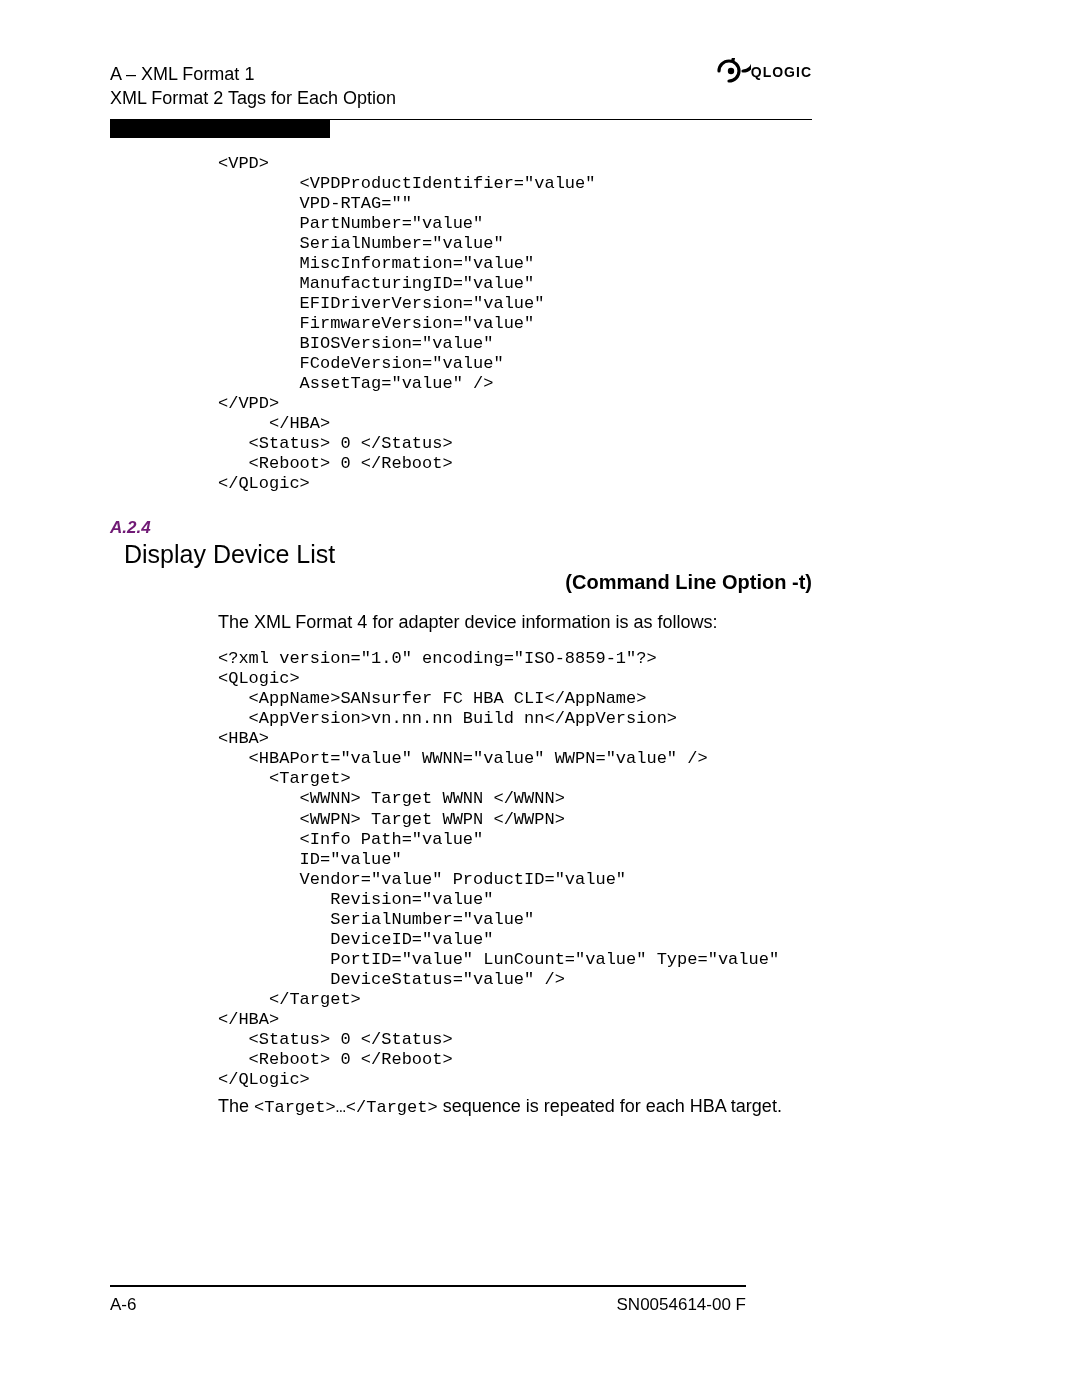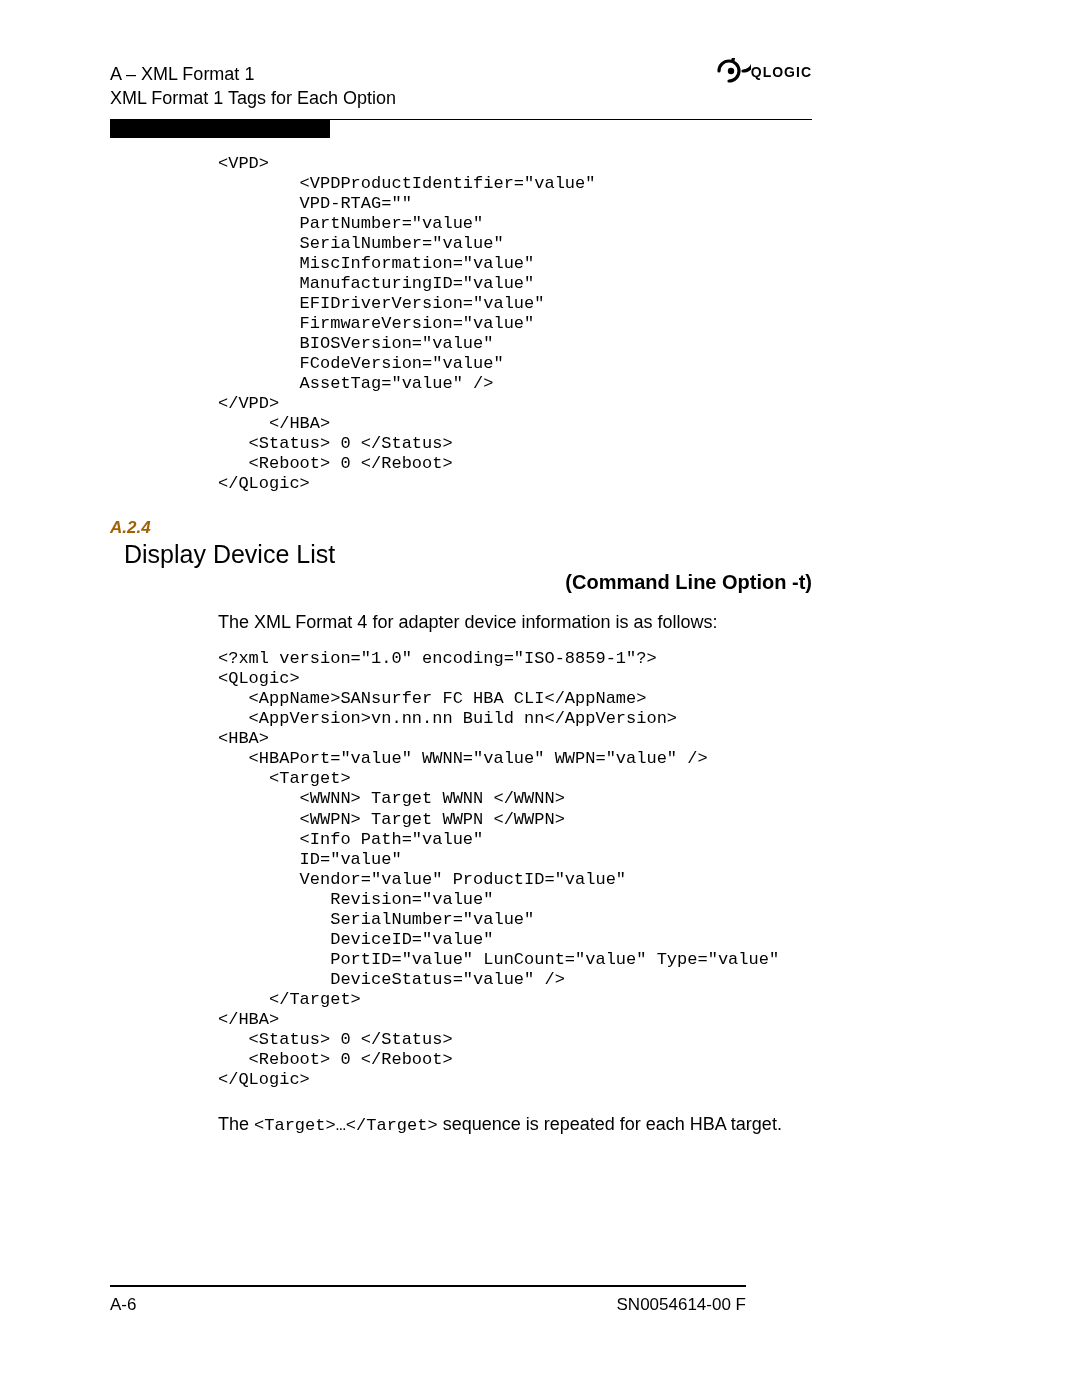--- a/index.html
+++ b/index.html
@@ -52,21 +52,21 @@
     margin-right: 0;
   }
   pre.code {
     font-family: "Courier New", Courier, monospace;
     font-size: 17px;
     line-height: 1.18;
     white-space: pre;
     margin: 16px 0 0 0;
   }
   .section-num {
-    color: #a16207;
+    color: #701a75;
     font-style: italic;
     font-weight: bold;
     font-size: 17px;
     margin-top: 24px;
     margin-left: 0;
   }
   .section-title {
     font-size: 25px;
     font-weight: normal;
     line-height: 1.15;
@@ -78,21 +78,21 @@
     font-weight: bold;
     margin-top: 2px;
     text-align: right;
   }
   .bodytext {
     font-size: 18px;
     margin-top: 18px;
   }
   .bodytext-bottom {
     font-size: 18px;
-    margin-top: 24px;
+    margin-top: 6px;
   }
   .mono-inline {
     font-family: "Courier New", Courier, monospace;
     font-size: 17px;
   }
   .footer {
     position: absolute;
     left: 110px;
     right: 110px;
     bottom: 82px;
@@ -108,21 +108,21 @@
   }
 </style>
 </head>
 <body>
 
 <div class="page">
 
   <div class="header-row">
     <div class="header-text">
       <div>A – XML Format 1</div>
-      <div>XML Format 1 Tags for Each Option</div>
+      <div>XML Format 2 Tags for Each Option</div>
     </div>
     <div class="logo-block">
       <svg class="logo-swirl" width="40" height="26" viewBox="0 0 40 26">
         <path d="M8 13 A10 10 0 1 1 18 23 M32 13 A10 10 0 1 0 22 3" stroke="#000" stroke-width="3.2" fill="none" stroke-linecap="round"></path>
         <circle cx="20" cy="13" r="3.2" fill="#000"></circle>
       </svg>
       <div class="logo-text">QLOGIC</div>
     </div>
   </div>
   <div class="black-bar"></div>

